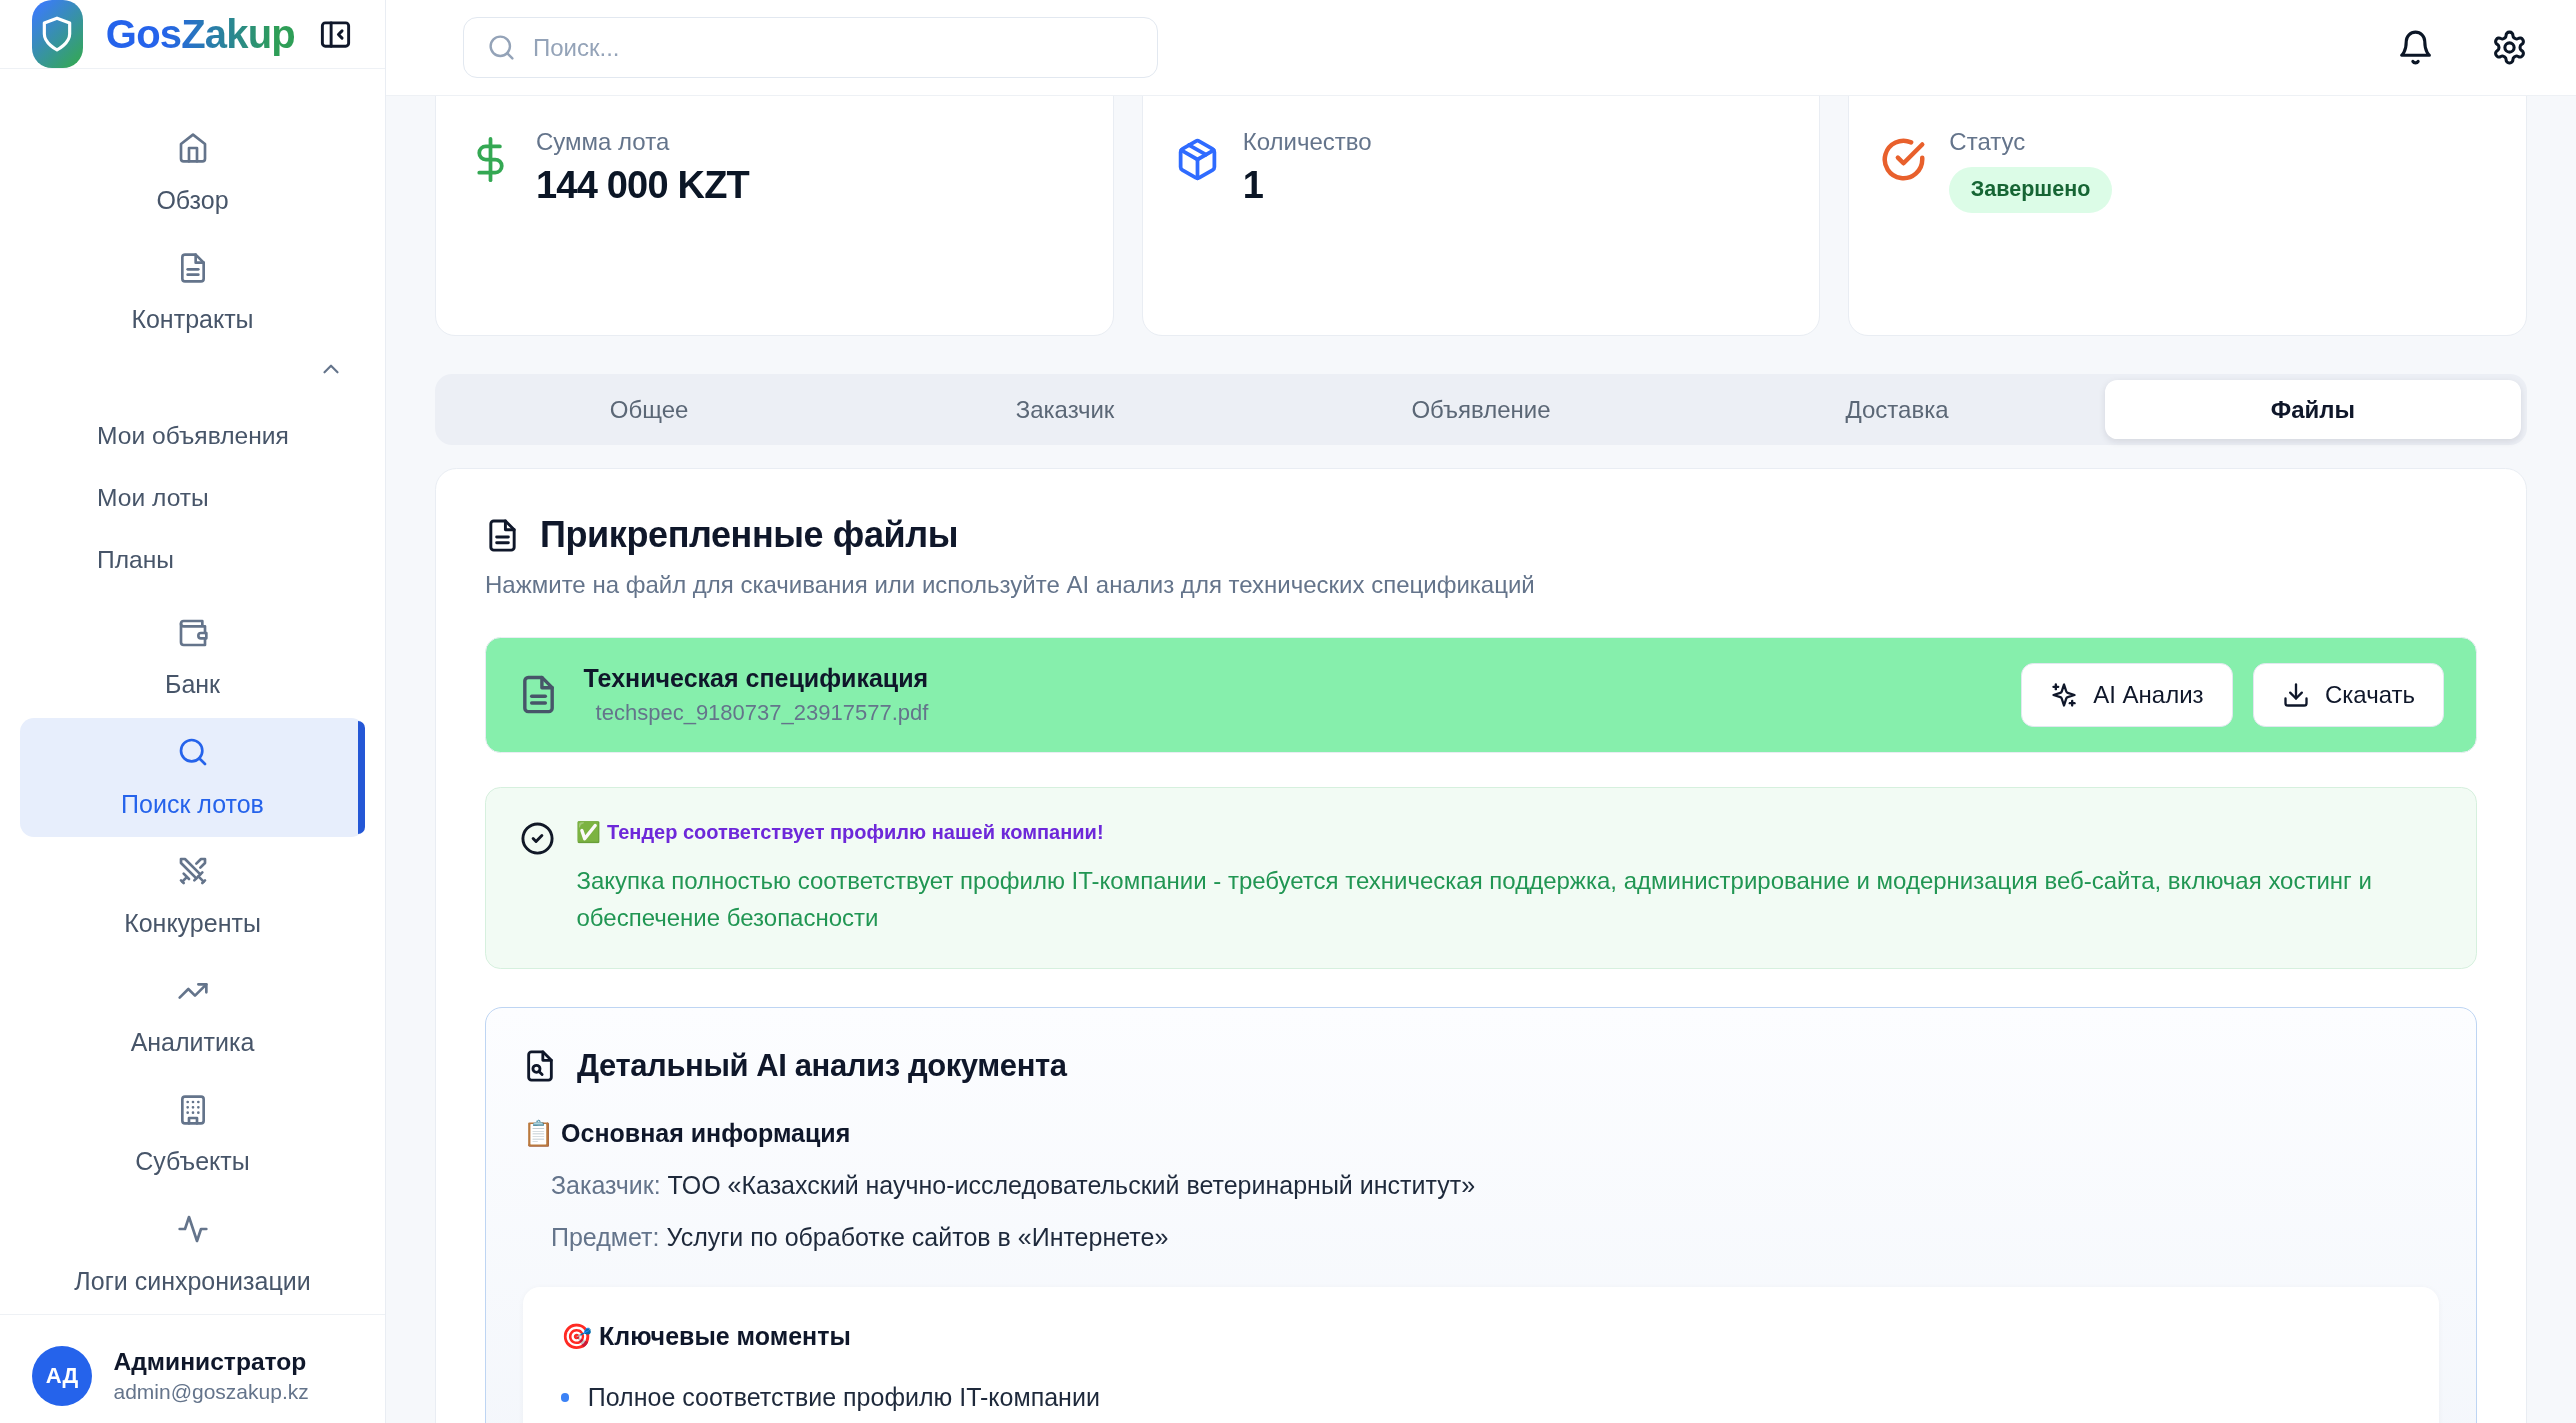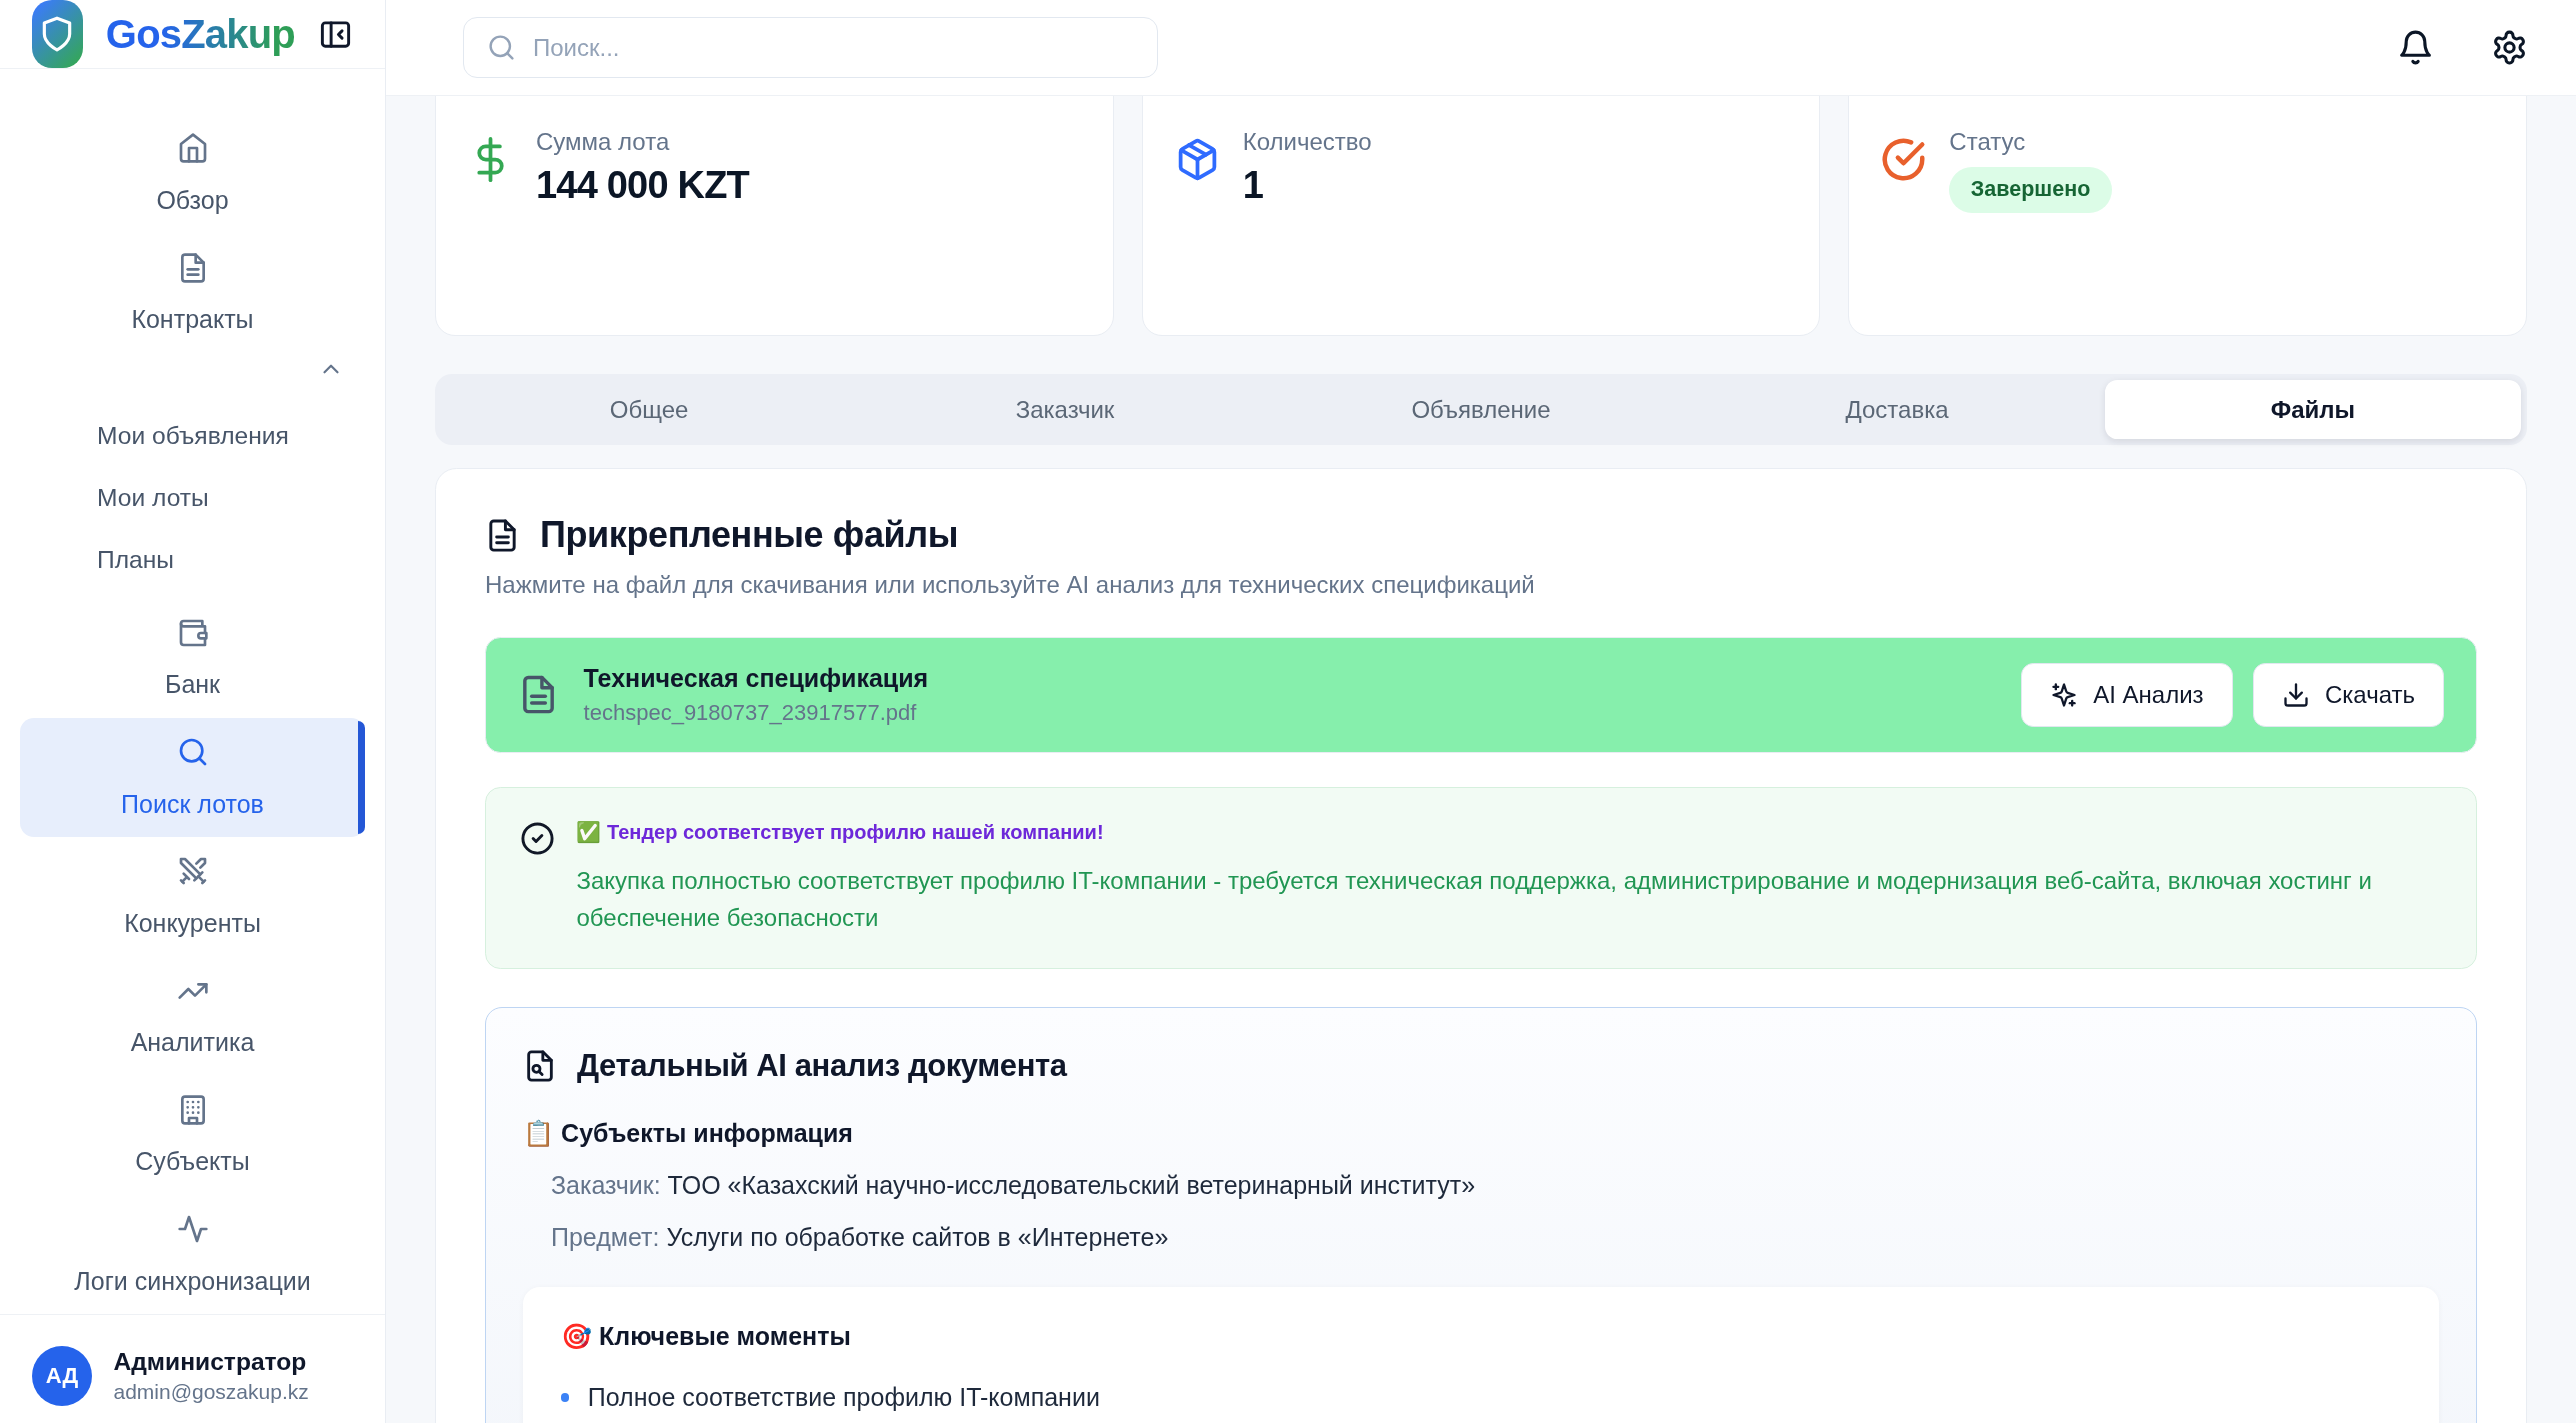--- a/index.html
+++ b/index.html
@@ -61,21 +61,21 @@
   .tab.active { background:#ffffff; color:#0f172a; font-weight:600; box-shadow:0 2.3px 7.7px rgba(15,23,42,.10); }
 
   
   .panel { margin-top:23px; background:#fff; border:1.5px solid #e9edf3; border-radius:21.5px; padding:45px 49px 46px 49px; height:1075px; }
   .panel-title-row { display:flex; align-items:center; gap:20px; }
   .panel-title { font-size:36px; font-weight:bold; letter-spacing:-0.4px; }
   .panel-sub { margin-top:15.4px; font-size:24px; color:#64748b; }
 
   .file-row { margin-top:38px; border:1.5px solid #e9edf3; border-radius:15.4px; padding:24.6px 32px; display:flex; align-items:center; gap:24.6px; background:#86efac; }
   .file-title { font-size:25px; font-weight:600; color:#0f172a; }
-  .file-meta { font-size:22px; color:#64748b; margin-top:7.7px; }
+  .file-meta { font-size:22px; color:#64748b; margin-top:7.7px;margin-left:12px; }
   .file-actions { margin-left:auto; display:flex; gap:20px; }
   .btn { display:flex; align-items:center; gap:15.4px; border:1.5px solid #e2e8f0; background:#fff; border-radius:12.3px; padding:17px 28px; font-size:24px; color:#0f172a; font-family:inherit; cursor:pointer; }
 
   .alert { margin-top:34px; background:#f2fbf4; border:1.5px solid #d6f0de; border-radius:15.4px; padding:32px 34px; display:flex; gap:21.5px; }
   .alert .aicon { color:#111827; flex:0 0 auto; margin-top:1.5px; }
   .alert-title { font-size:20px; font-weight:bold; color:#6d28d9; }
   .alert-body { font-size:24px; color:#219653; margin-top:18.4px; line-height:1.55; max-width:1965px; }
 
   .ai-box { margin-top:38px; border:1.5px solid #bed5f3; border-radius:17px; background:linear-gradient(180deg,#fcfdff 0%,#f3f6fb 100%); padding:40px 37px; box-shadow:0 3.1px 0 #aac4ec33; }
   .ai-title-row { display:flex; align-items:center; gap:20px; }
@@ -375,21 +375,21 @@
             <svg width="34" height="34" viewBox="0 0 24 24" fill="none" stroke="#0f172a" stroke-width="2" stroke-linecap="round" stroke-linejoin="round">
                 <path d="M14 2H6a2 2 0 0 0-2 2v16a2 2 0 0 0 2 2h12a2 2 0 0 0 2-2V8z"></path>
                 <polyline points="14 2 14 8 20 8"></polyline>
                 <circle cx="9.5" cy="14" r="2.5"></circle>
                 <path d="m11.5 16 2 2"></path>
               </svg>
           </span>
           <h3 class="ai-title">Детальный AI анализ документа</h3>
         </div>
 
-        <div class="ai-sub">📋 Субъекты информация</div>
+        <div class="ai-sub">📋 Основная информация</div>
 
         <div class="ai-field">
           <span class="flabel">Заказчик:</span>
           <span>ТОО «Казахский научно-исследовательский ветеринарный институт»</span>
         </div>
         <div class="ai-field">
           <span class="flabel">Предмет:</span>
           <span>Услуги по обработке сайтов в «Интернете»</span>
         </div>
 

